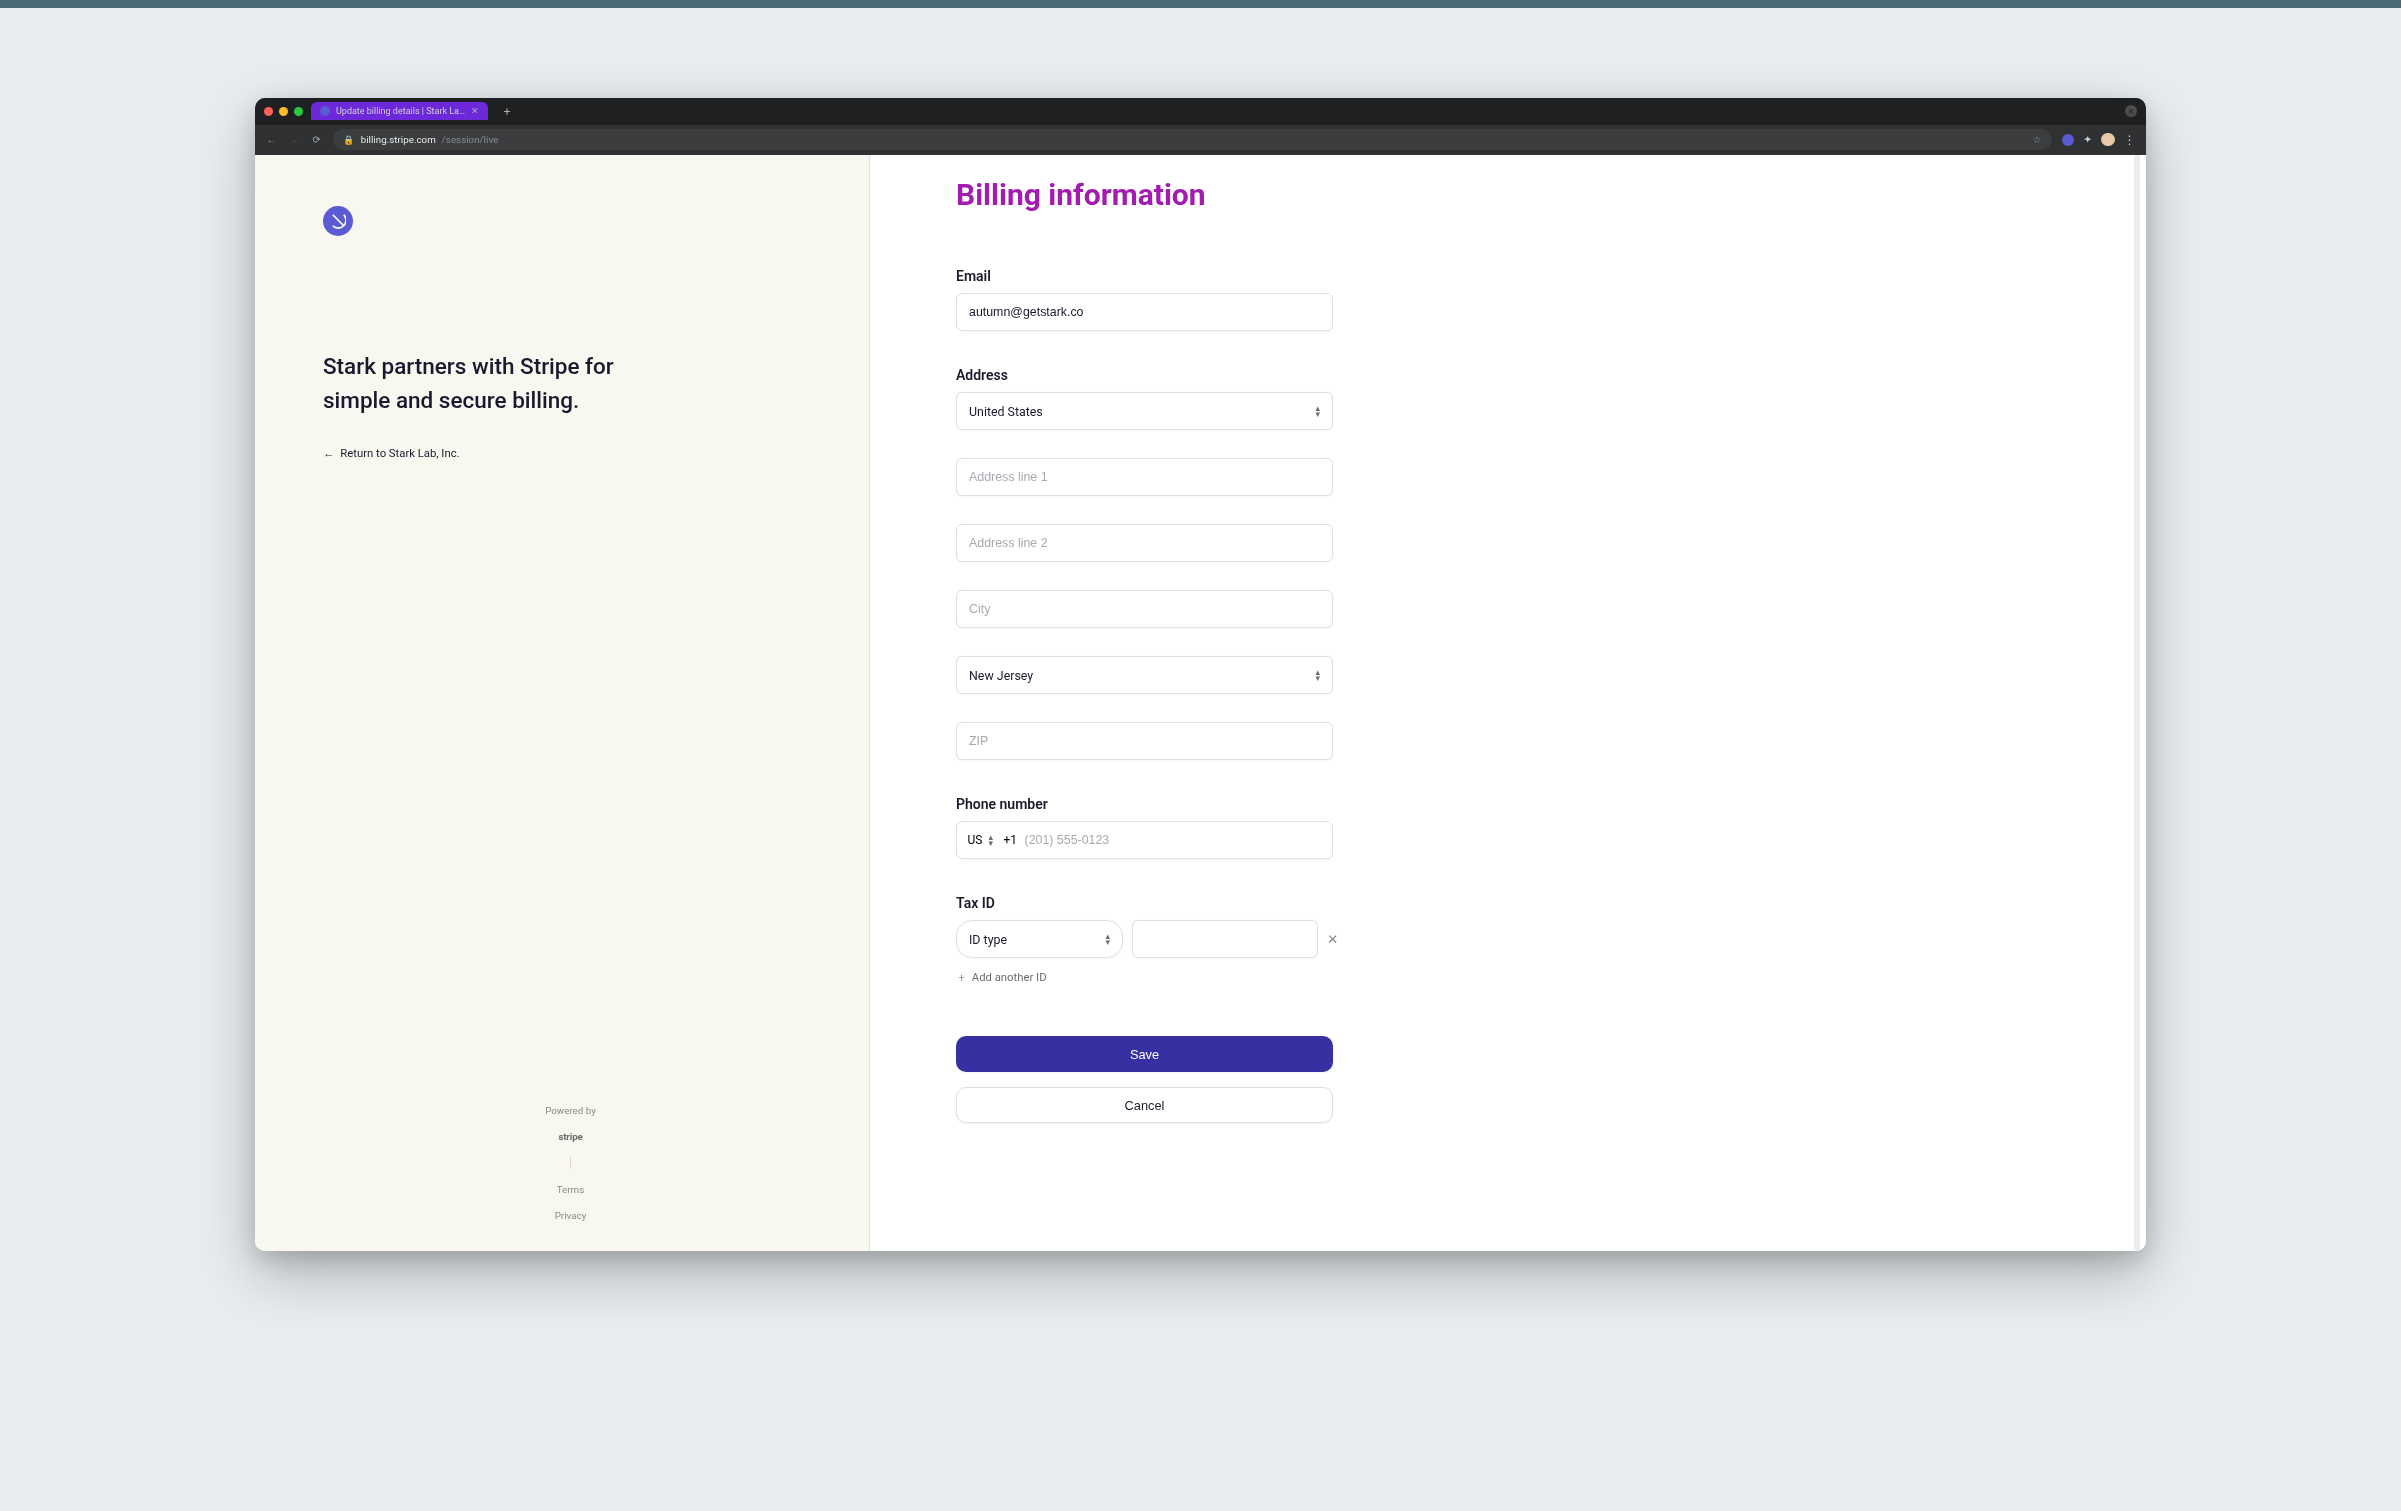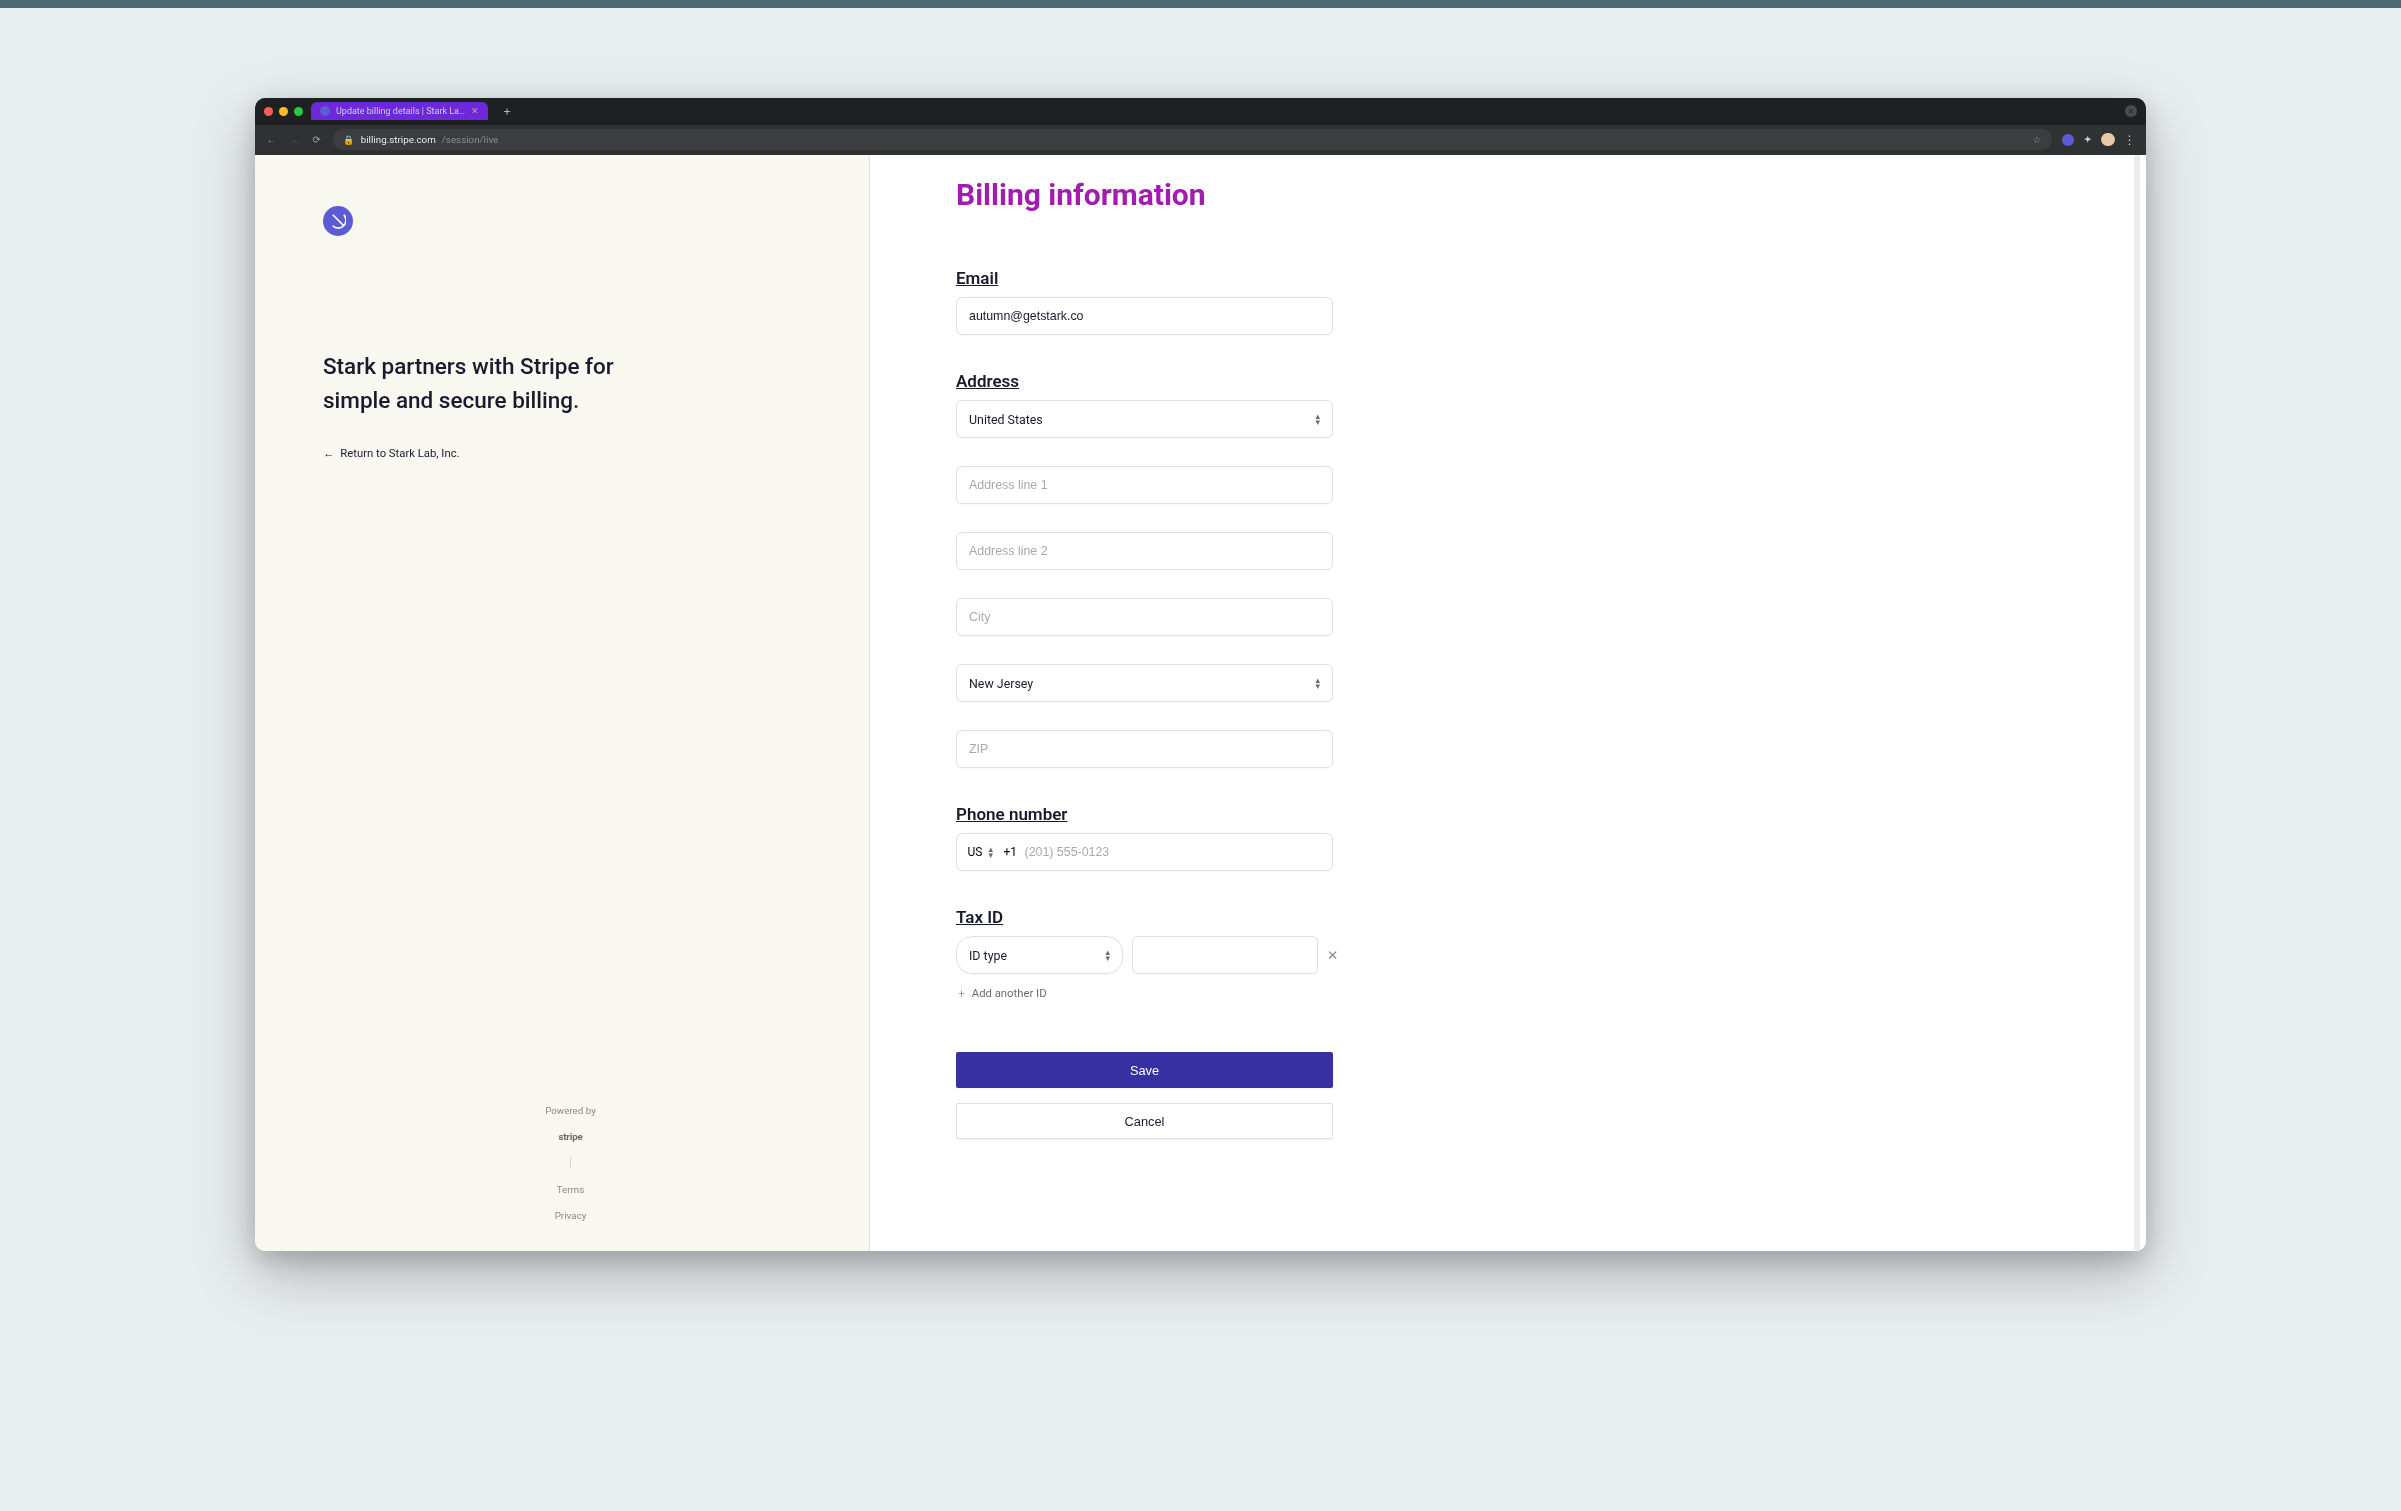--- a/index.html
+++ b/index.html
@@ -150,26 +150,25 @@
       background:#ececec;
       border-radius:3px;
     }
     .page-title {
       font-size: 30px;
       font-weight: 700;
       color: #a21caf;
       margin-bottom: 56px;
     }
     .field-label {
-      font-size: 17px;
+      font-size: 14px;
       font-weight: 600;
       color: #1a1a2e;
       margin-bottom: 9px;
       display:block;
-      text-decoration:underline;
     }
     .field-group { margin-bottom: 36px; }
     .input, .select-box {
       width: 377px;
       height: 38px;
       border: 0.8px solid #e0e0e0;
       border-radius: 6px;
       padding: 0 12px;
       font-size: 12.4px;
       color: #1a1a2e;
@@ -213,21 +212,21 @@
     }
     .taxid-value {
       width: 186px; height:38px; border:0.8px solid #e0e0e0; border-radius:6px;
       padding:0 12px; font-size:12.4px; box-shadow: 0 0.8px 1.5px rgba(0,0,0,0.03);
     }
     .taxid-remove { color:#8a8a90; font-size:13.5px; cursor:pointer; }
     .add-id { margin-top:12px; font-size:11.3px; color:#6b6b72; display:flex;align-items:center;gap:4.5px; cursor:pointer;}
 
     .btn-row { margin-top: 51px; width:377px; }
     .btn {
-      width: 100%; height:36px; border-radius:2px; border:none;
+      width: 100%; height:36px; border-radius:10px; border:none;
       font-size:12.8px; font-weight:500; cursor:pointer; margin-bottom:15px;
       box-shadow: 0 0.8px 1.5px rgba(0,0,0,0.05);
     }
     .btn-primary { background:#3730a3; color:#fff; }
     .btn-secondary { background:#fff; color:#1a1a2e; border:0.8px solid #e0e0e0; }
     input.input { outline:none; }
   </style>
 </head>
 <body>
 

